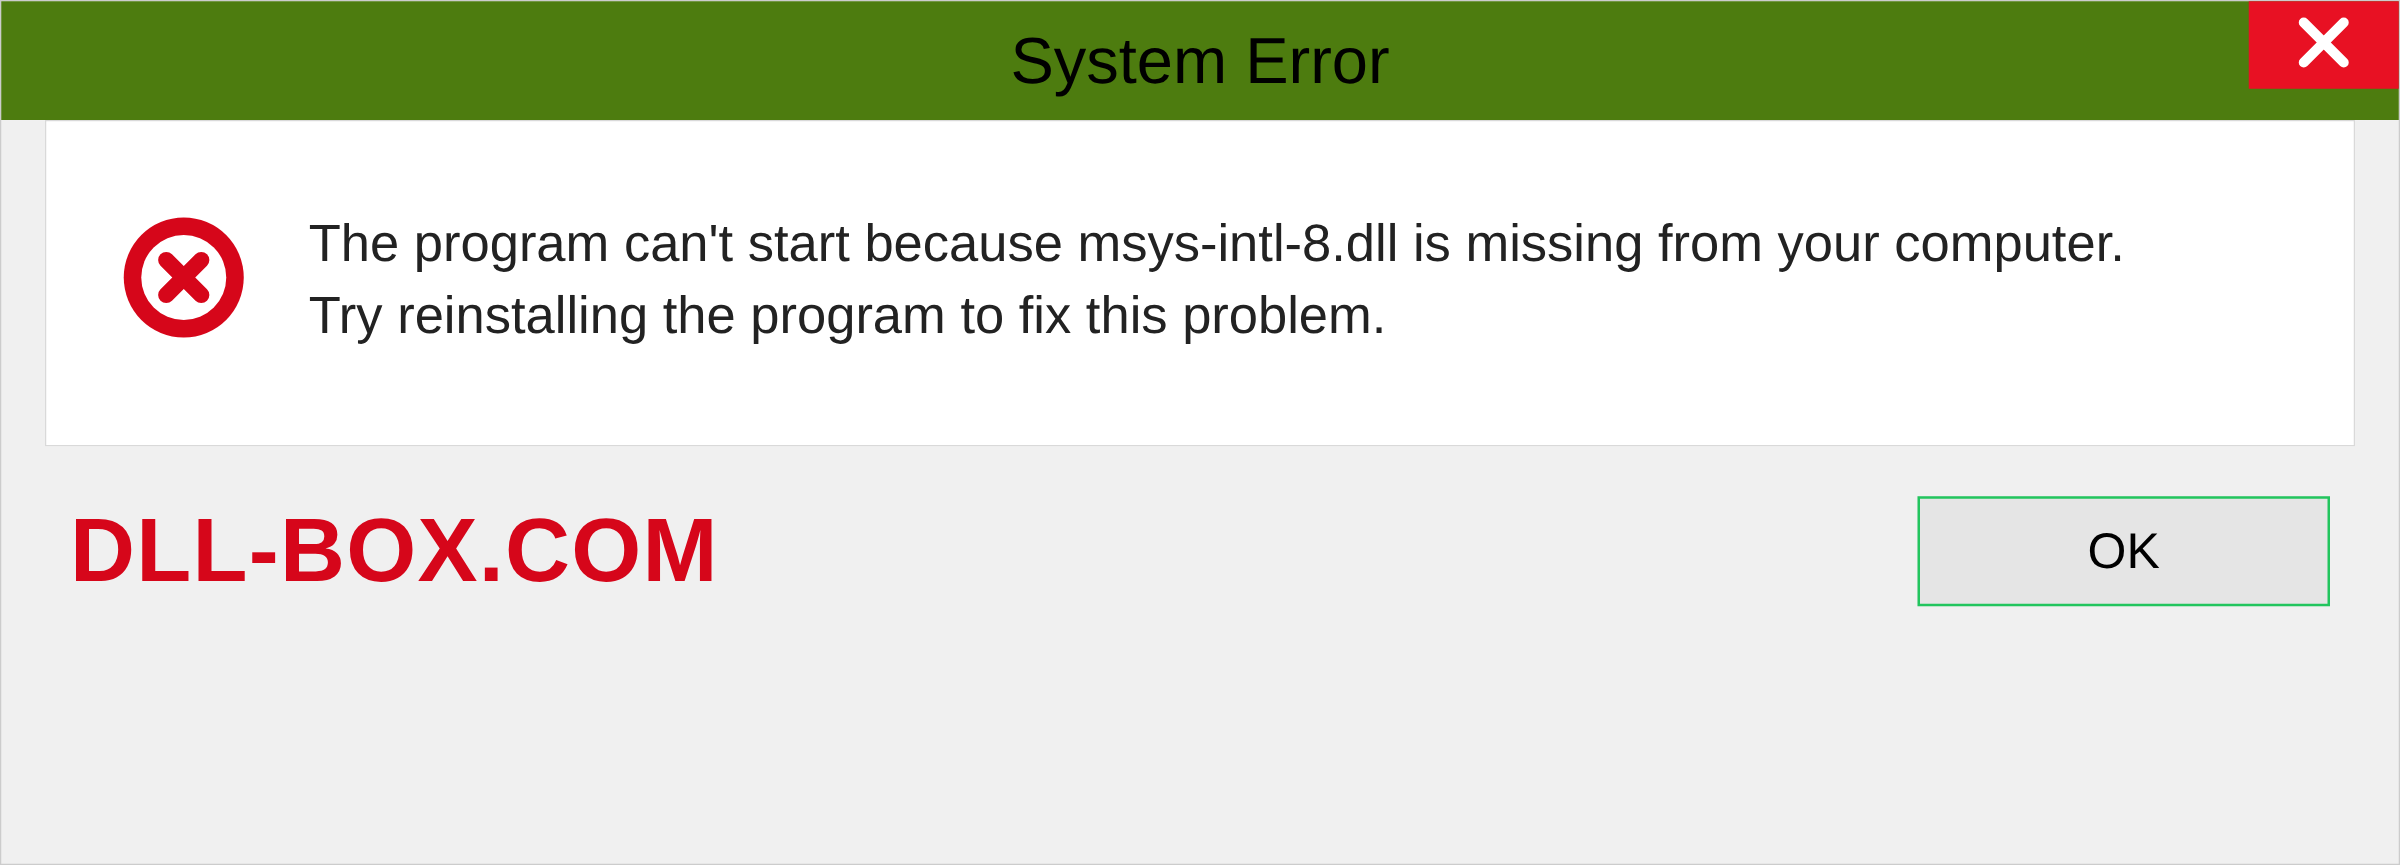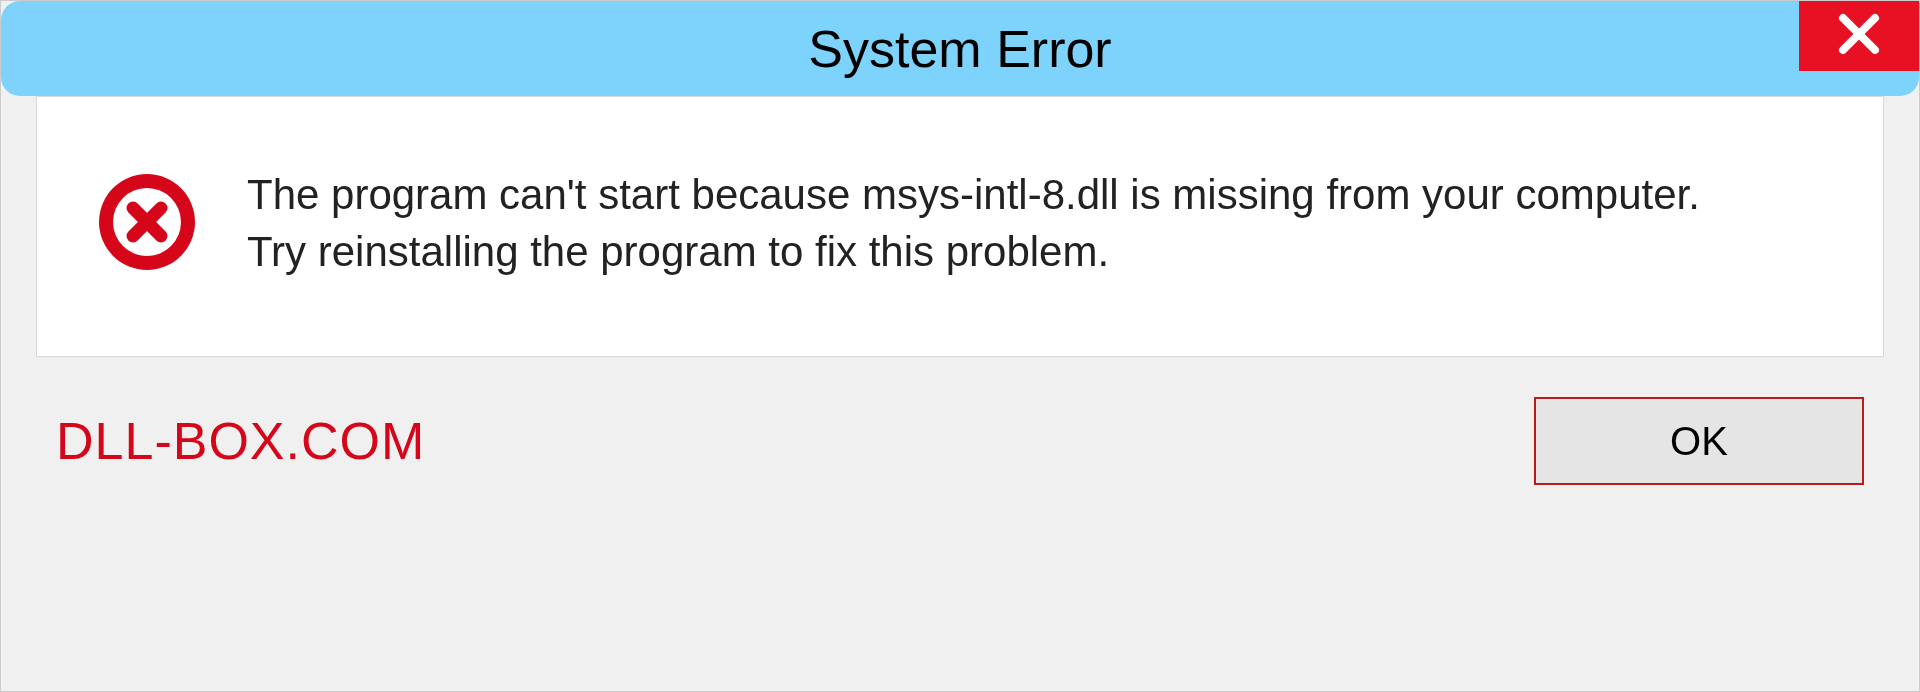--- a/index.html
+++ b/index.html
@@ -20,22 +20,21 @@
       border: 1px solid #cccccc;
       background: #f0f0f0;
       position: relative;
     }
     .titlebar {
       height: 95px;
       display: flex;
       align-items: center;
       justify-content: center;
       position: relative;
-      background: #7dd3fc;
-      border-radius: 19px;
+      background: #4d7c0f;
     }
     .title-text {
       font-size: 52px;
       color: #000000;
       font-weight: 400;
     }
     .close-button {
       position: absolute;
       top: 0;
       right: 0;
@@ -76,31 +75,31 @@
       line-height: 1.35;
       max-width: 1500px;
     }
     .bottom-area {
       display: flex;
       align-items: center;
       justify-content: space-between;
       padding: 40px 55px 40px 55px;
     }
     .watermark {
-      font-size: 52px;
-      font-weight: 400;
+      font-size: 72px;
+      font-weight: 700;
       color: #d6061a;
       letter-spacing: 1px;
       font-family: Arial, sans-serif;
     }
     .ok-button {
       width: 330px;
       height: 88px;
       background: #e5e5e5;
-      border: 2px solid #b91c1c;
+      border: 2px solid #22c55e;
       font-size: 40px;
       color: #000000;
       display: flex;
       align-items: center;
       justify-content: center;
       cursor: pointer;
       font-family: "Segoe UI", Tahoma, sans-serif;
     }
   </style>
 </head>

